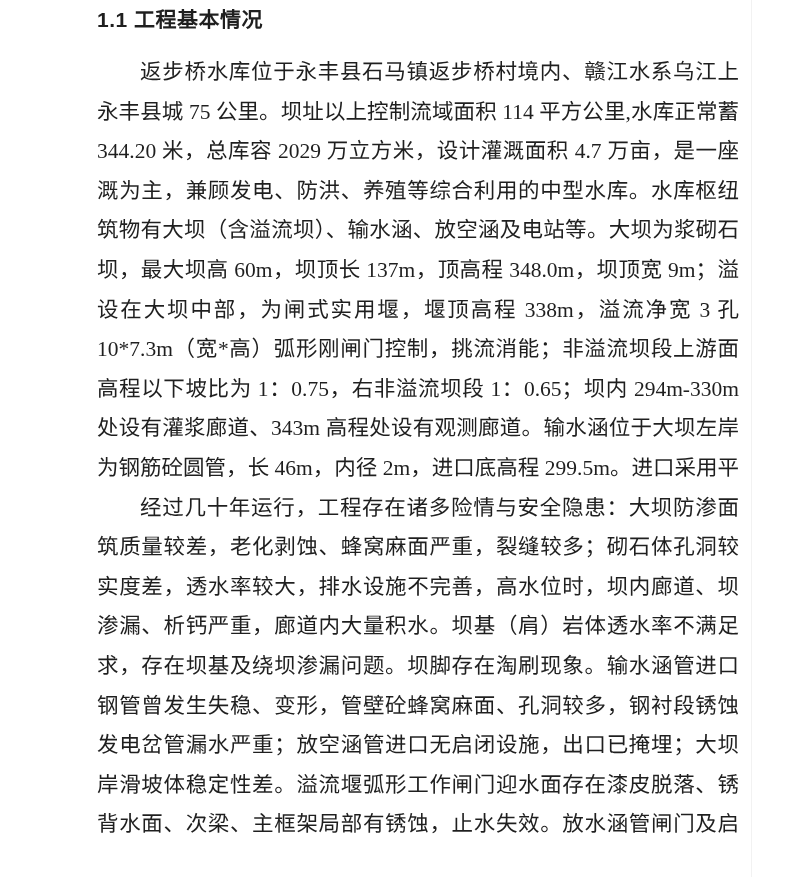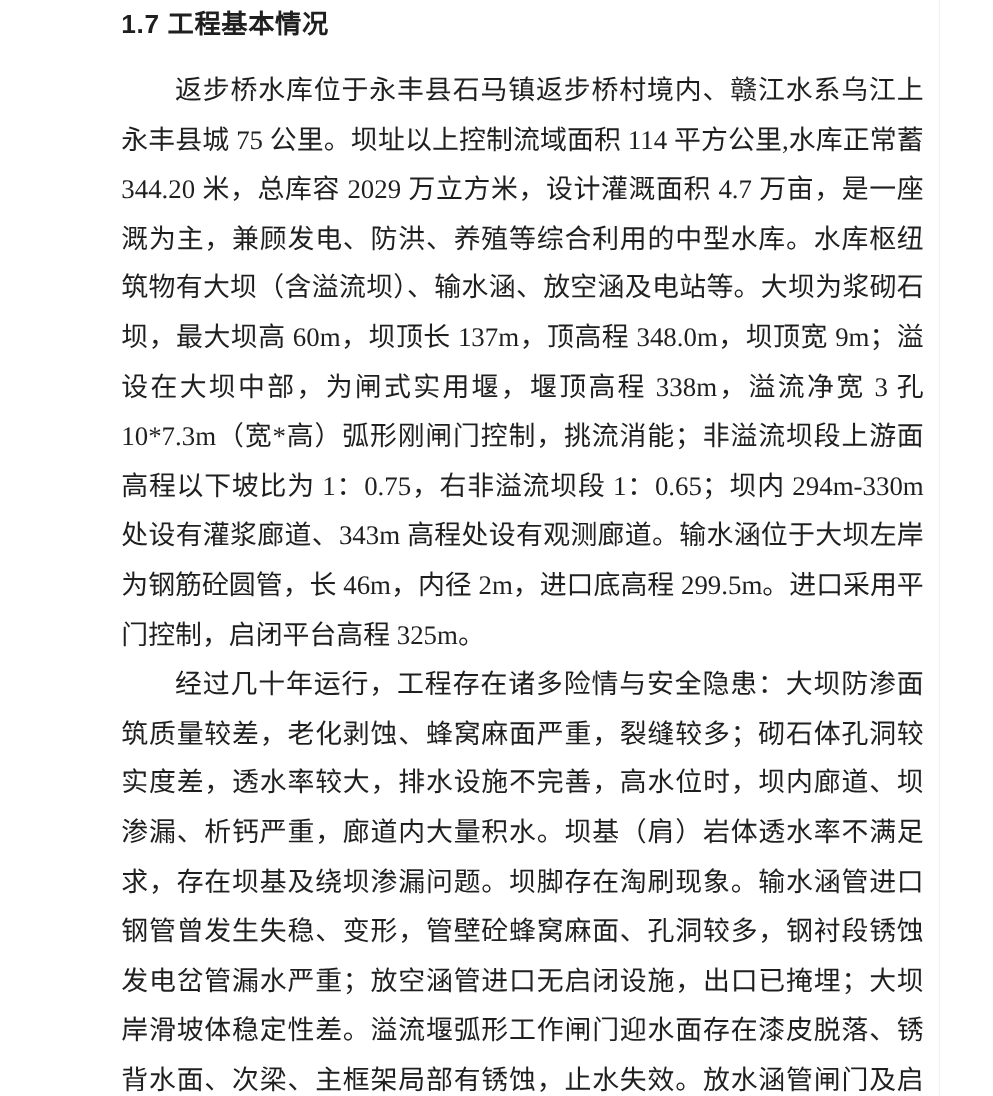--- a/index.html
+++ b/index.html
@@ -63,35 +63,34 @@
   }
 </style>
 </head>
 <body>
 
 <div class="page">
   <div class="page-edge"></div>
 
   <div class="content">
 
-    <h1 class="heading">1.7 工程基本情况</h1>
+    <h1 class="heading">1.1 工程基本情况</h1>
 
     <div class="paragraph">
       <div class="line indent">返步桥水库位于永丰县石马镇返步桥村境内、赣江水系乌江上游，距</div>
       <div class="line">永丰县城 75 公里。坝址以上控制流域面积 114 平方公里,水库正常蓄水位</div>
       <div class="line">344.20 米，总库容 2029 万立方米，设计灌溉面积 4.7 万亩，是一座以灌</div>
       <div class="line">溉为主，兼顾发电、防洪、养殖等综合利用的中型水库。水库枢纽主要建</div>
       <div class="line">筑物有大坝（含溢流坝）、输水涵、放空涵及电站等。大坝为浆砌石重力</div>
       <div class="line">坝，最大坝高 60m，坝顶长 137m，顶高程 348.0m，坝顶宽 9m；溢流坝段</div>
       <div class="line">设在大坝中部，为闸式实用堰，堰顶高程 338m，溢流净宽 3 孔*10m，采用</div>
       <div class="line">10*7.3m（宽*高）弧形刚闸门控制，挑流消能；非溢流坝段上游面 320m</div>
       <div class="line">高程以下坡比为 1：0.75，右非溢流坝段 1：0.65；坝内 294m-330m 高程</div>
       <div class="line">处设有灌浆廊道、343m 高程处设有观测廊道。输水涵位于大坝左岸坝下，</div>
       <div class="line">为钢筋砼圆管，长 46m，内径 2m，进口底高程 299.5m。进口采用平面钢闸</div>
-      <div class="line short-last">门控制，启闭平台高程 325m。</div>
     </div>
 
     <div class="paragraph">
       <div class="line indent">经过几十年运行，工程存在诸多险情与安全隐患：大坝防渗面板砼浇</div>
       <div class="line">筑质量较差，老化剥蚀、蜂窝麻面严重，裂缝较多；砌石体孔洞较多，密</div>
       <div class="line">实度差，透水率较大，排水设施不完善，高水位时，坝内廊道、坝下游面</div>
       <div class="line">渗漏、析钙严重，廊道内大量积水。坝基（肩）岩体透水率不满足规范要</div>
       <div class="line">求，存在坝基及绕坝渗漏问题。坝脚存在淘刷现象。输水涵管进口段内衬</div>
       <div class="line">钢管曾发生失稳、变形，管壁砼蜂窝麻面、孔洞较多，钢衬段锈蚀严重，</div>
       <div class="line">发电岔管漏水严重；放空涵管进口无启闭设施，出口已掩埋；大坝下游右</div>

